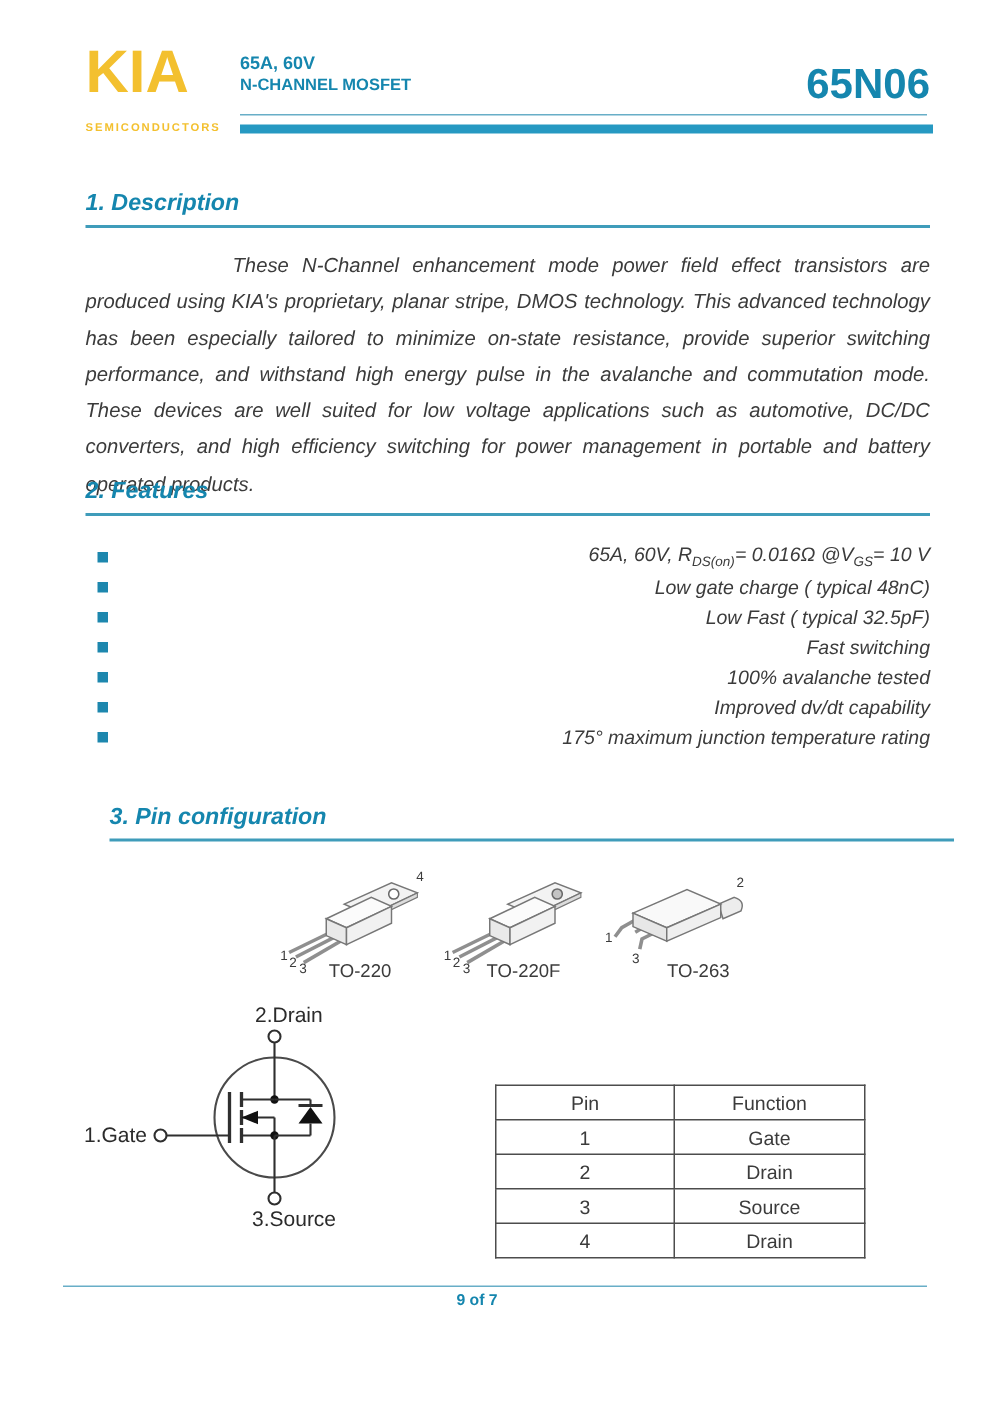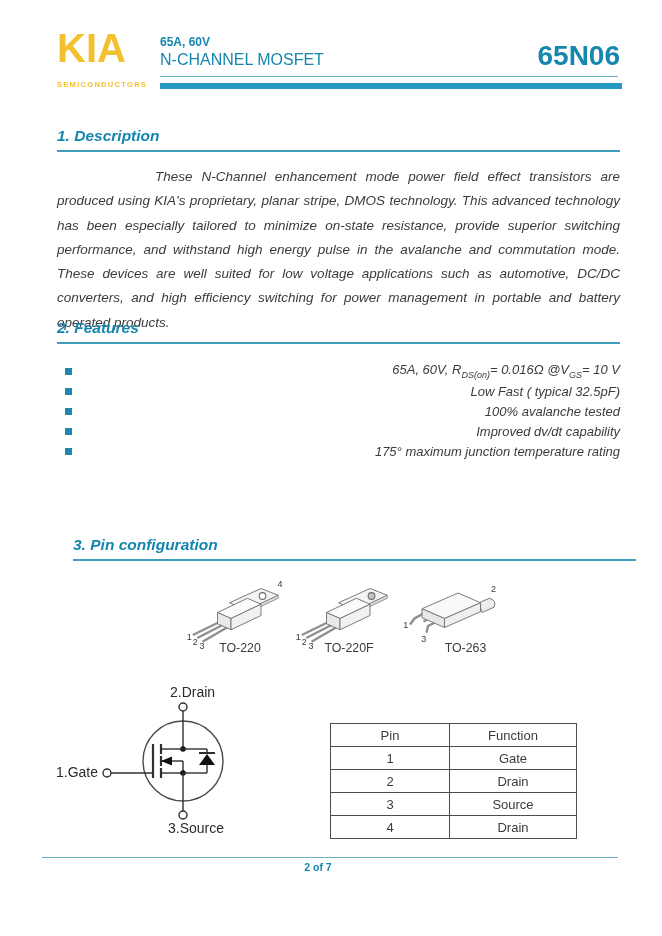--- a/index.html
+++ b/index.html
@@ -5,42 +5,42 @@
   html,body{margin:0;padding:0;background:#ffffff;}
   .page{position:relative;width:662px;height:936px;background:#ffffff;overflow:hidden;
         font-family:"Liberation Sans","DejaVu Sans",sans-serif;color:#3b3b3b;}
 
   
   .logo-text{position:absolute;left:57px;top:28px;font-size:40px;line-height:40px;
              font-weight:bold;color:#f3c02f;letter-spacing:0px;}
   .logo-sub{position:absolute;left:57px;top:80px;font-size:7.5px;font-weight:bold;
             color:#f3c02f;letter-spacing:1.3px;}
   .hdr-rating{position:absolute;left:160px;top:35px;font-size:12px;font-weight:bold;color:#1586ae;}
-  .hdr-device{position:absolute;left:160px;top:51px;font-size:16px;font-weight:normal;color:#1586ae;}
+  .hdr-device{position:absolute;left:160px;top:51px;font-size:11px;font-weight:bold;color:#1586ae;}
   .hdr-part{position:absolute;right:42px;top:40px;font-size:28px;font-weight:bold;color:#1586ae;}
   .hdr-thin-line{position:absolute;left:160px;top:76px;width:458px;height:1px;background:#68aec7;}
   .hdr-thick-bar{position:absolute;left:160px;top:83px;width:462px;height:6px;background:#2699c2;}
 
   
   .section{position:absolute;left:57px;width:563px;font-style:italic;}
   .sec-heading{font-size:15.5px;line-height:20px;font-weight:bold;color:#1586ae;margin:0;}
   .sec-rule{height:2px;background:#3f9cba;margin-top:4px;}
 
   .desc-body{margin:13px 0 0 0;font-size:13.5px;line-height:24.3px;text-align:justify;
              text-indent:98px;color:#3b3b3b;}
 
   .feature-list{list-style:none;margin:17px 0 0 0;padding:0 0 0 8px;}
   .feature-item{display:flex;align-items:center;height:20px;font-size:13px;color:#3b3b3b;justify-content:space-between;}
   .bullet{width:7px;height:7px;background:#1d87ae;margin-right:16px;flex:0 0 auto;}
   .feature-item sub{font-size:9px;}
 
   .packages{position:absolute;left:183px;top:578px;display:flex;gap:4px;}
   svg text{font-family:"Liberation Sans","DejaVu Sans",sans-serif;}
 
-  .symbol-wrap{position:absolute;left:48px;top:681px;}
+  .symbol-wrap{position:absolute;left:48px;top:665px;}
 
   .pin-table{position:absolute;left:330px;top:723px;border-collapse:collapse;}
   .pin-table th,.pin-table td{border:1px solid #4d4d4d;height:22px;text-align:center;
       font-size:13px;font-weight:normal;color:#3b3b3b;padding:0;}
   .pin-table .c1{width:118px;margin-top:19px;}
   .pin-table .c2{width:126px;}
 
   
   .footer-line{position:absolute;left:42px;top:857px;width:576px;height:1px;background:#68aec7;}
   .footer-page{position:absolute;left:42px;top:861px;width:552px;text-align:center;
@@ -68,21 +68,29 @@
   <div class="section" style="top:318px;">
     <h2 class="sec-heading">2. Features</h2>
     <div class="sec-rule"></div>
     <ul class="feature-list">
       <li class="feature-item">
         <span class="bullet"></span>
         <span><span>65A, 60V, R</span><sub>DS(on)</sub><span>= 0.016Ω @V</span><sub>GS</sub><span>= 10 V</span></span>
       </li>
       <li class="feature-item">
         <span class="bullet"></span>
+        <span>Low gate charge ( typical 48nC)</span>
+      </li>
+      <li class="feature-item">
+        <span class="bullet"></span>
         <span>Low Fast ( typical 32.5pF)</span>
+      </li>
+      <li class="feature-item">
+        <span class="bullet"></span>
+        <span>Fast switching</span>
       </li>
       <li class="feature-item">
         <span class="bullet"></span>
         <span>100% avalanche tested</span>
       </li>
       <li class="feature-item">
         <span class="bullet"></span>
         <span>Improved dv/dt capability</span>
       </li>
       <li class="feature-item">
@@ -213,15 +221,15 @@
         <td>Source</td>
       </tr>
       <tr>
         <td>4</td>
         <td>Drain</td>
       </tr>
     </tbody>
   </table>
 
   <div class="footer-line"></div>
-  <div class="footer-page">2 of 7</div>
+  <div class="footer-page">9 of 7</div>
 
 </div>
 
 </body></html>

